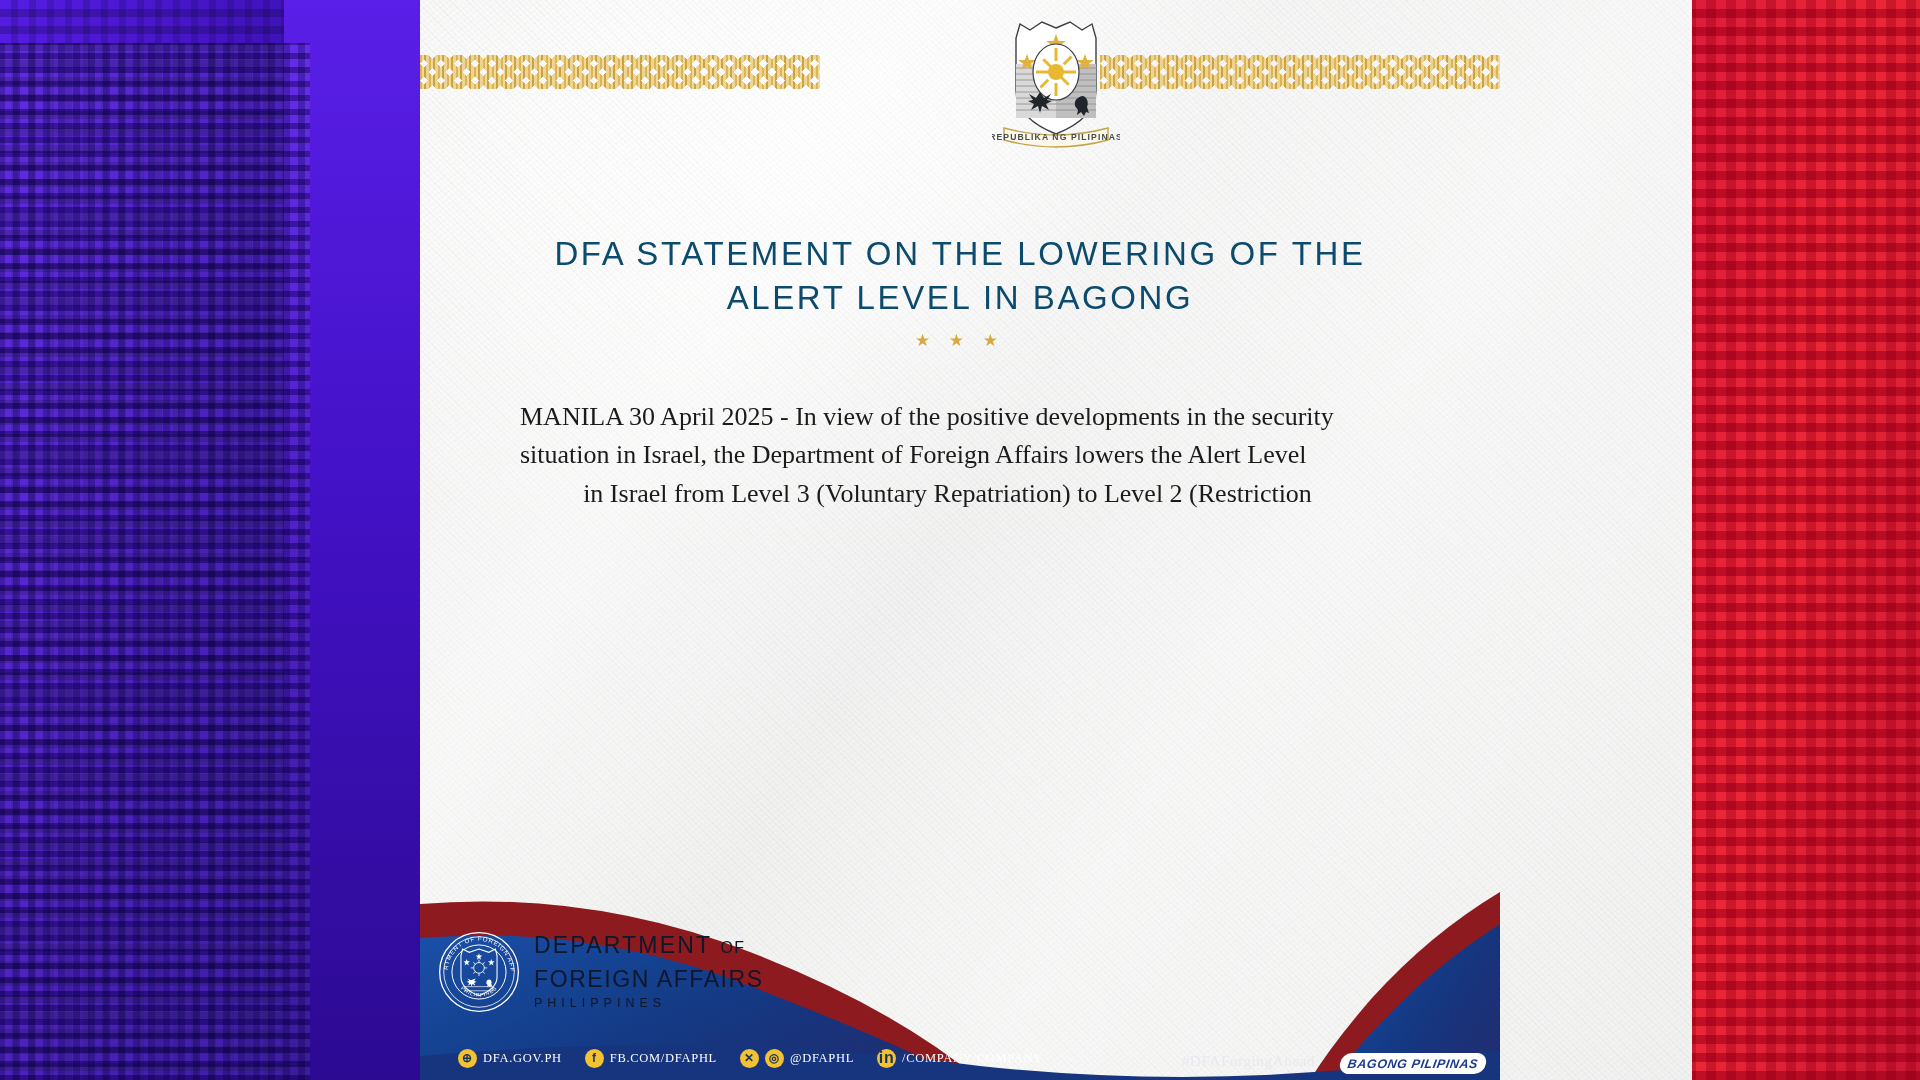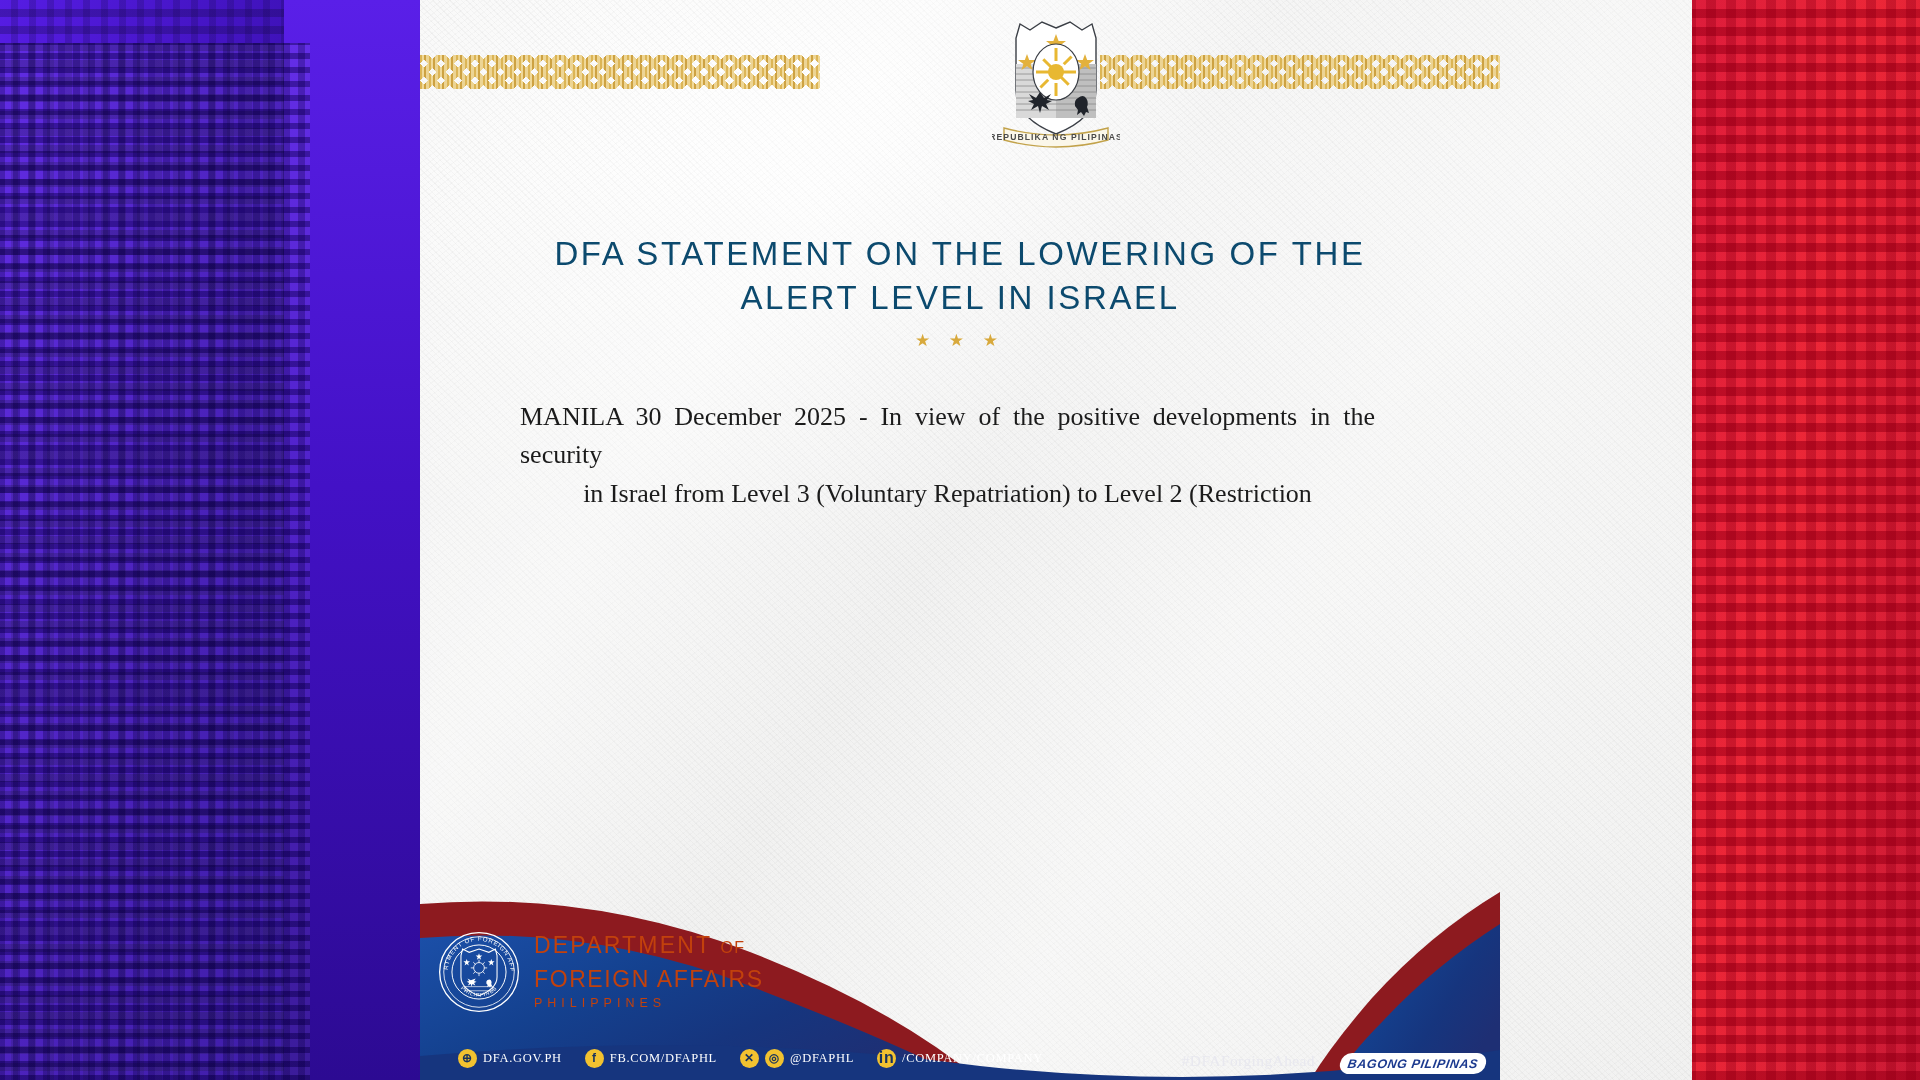--- a/index.html
+++ b/index.html
@@ -139,21 +139,21 @@
 
   
   #footer { position:absolute; left:0; bottom:0; width:1080px; height:200px; }
   #footer svg { display:block; width:1080px; height:200px; }
 
   #dfa-logo {
     position:absolute; left:18px; bottom:58px; width:330px; height:100px;
     display:flex; align-items:center; gap:14px;
   }
   #dfa-seal { width:82px; height:82px; flex:0 0 82px; }
-  #dfa-words { color:#c2410c; line-height:1.0; }
+  #dfa-words { color:#0f172a; line-height:1.0; }
   #dfa-words .l1 { font-size:23px; letter-spacing:2.2px; font-weight:400; }
   #dfa-words .l1 .of { font-size:16px; letter-spacing:1.4px; }
   #dfa-words .l2 { font-size:23px; letter-spacing:1.6px; font-weight:400; margin-top:11px; }
   #dfa-words .l3 { font-size:12.5px; letter-spacing:5px; margin-top:6px; }
 
   #social {
     position:absolute; left:38px; bottom:8px; height:28px;
     display:flex; align-items:center; gap:9px;
     color:#ffffff; font-size:12.5px; letter-spacing:.7px;
     font-family:"Liberation Serif", serif;
@@ -264,27 +264,28 @@
 
         <path d="M12 114 Q64 128 116 114 L116 126 Q64 140 12 126 Z" fill="#fdfbf3" stroke="#c8a martinez" stroke-width="0"></path>
         <path d="M12 114 Q64 128 116 114 L116 126 Q64 140 12 126 Z" fill="#fbf7ea" stroke="#c9a martinez"></path>
         <path d="M12 114 Q64 128 116 114 L116 126 Q64 140 12 126 Z" fill="none" stroke="#c2a24a" stroke-width="1.4"></path>
         <text x="64" y="126" text-anchor="middle" font-family="Liberation Sans, sans-serif" font-size="8.6" font-weight="bold" fill="#4a4a4a" letter-spacing="1.1">REPUBLIKA NG PILIPINAS</text>
       </g>
     </svg>
 
     <div id="title">
       <div>DFA STATEMENT ON THE LOWERING OF THE</div>
-      <div>ALERT LEVEL IN ISRAEL</div>
+      <div>ALERT LEVEL IN BAGONG</div>
     </div>
 
     <div id="stars">★ ★ ★</div>
 
     <div id="body-copy">
-      <span class="ln">MANILA 30 December 2025 - In view of the positive developments in the security</span>
+      <span class="ln">MANILA 30 April 2025 - In view of the positive developments in the security</span>
+      <span class="ln">situation in Israel, the Department of Foreign Affairs lowers the Alert Level</span>
       <span class="ln nojust">in Israel from Level 3 (Voluntary Repatriation) to Level 2 (Restriction</span>
     </div>
 
     <div id="footer">
       <svg viewBox="0 0 1080 200" preserveAspectRatio="none">
         <defs>
           <linearGradient id="blugrad" x1="0" y1="0" x2="1" y2="0.6">
             <stop offset="0%" stop-color="#1b4fa8"></stop>
             <stop offset="40%" stop-color="#14418f"></stop>
             <stop offset="72%" stop-color="#16357e"></stop>

